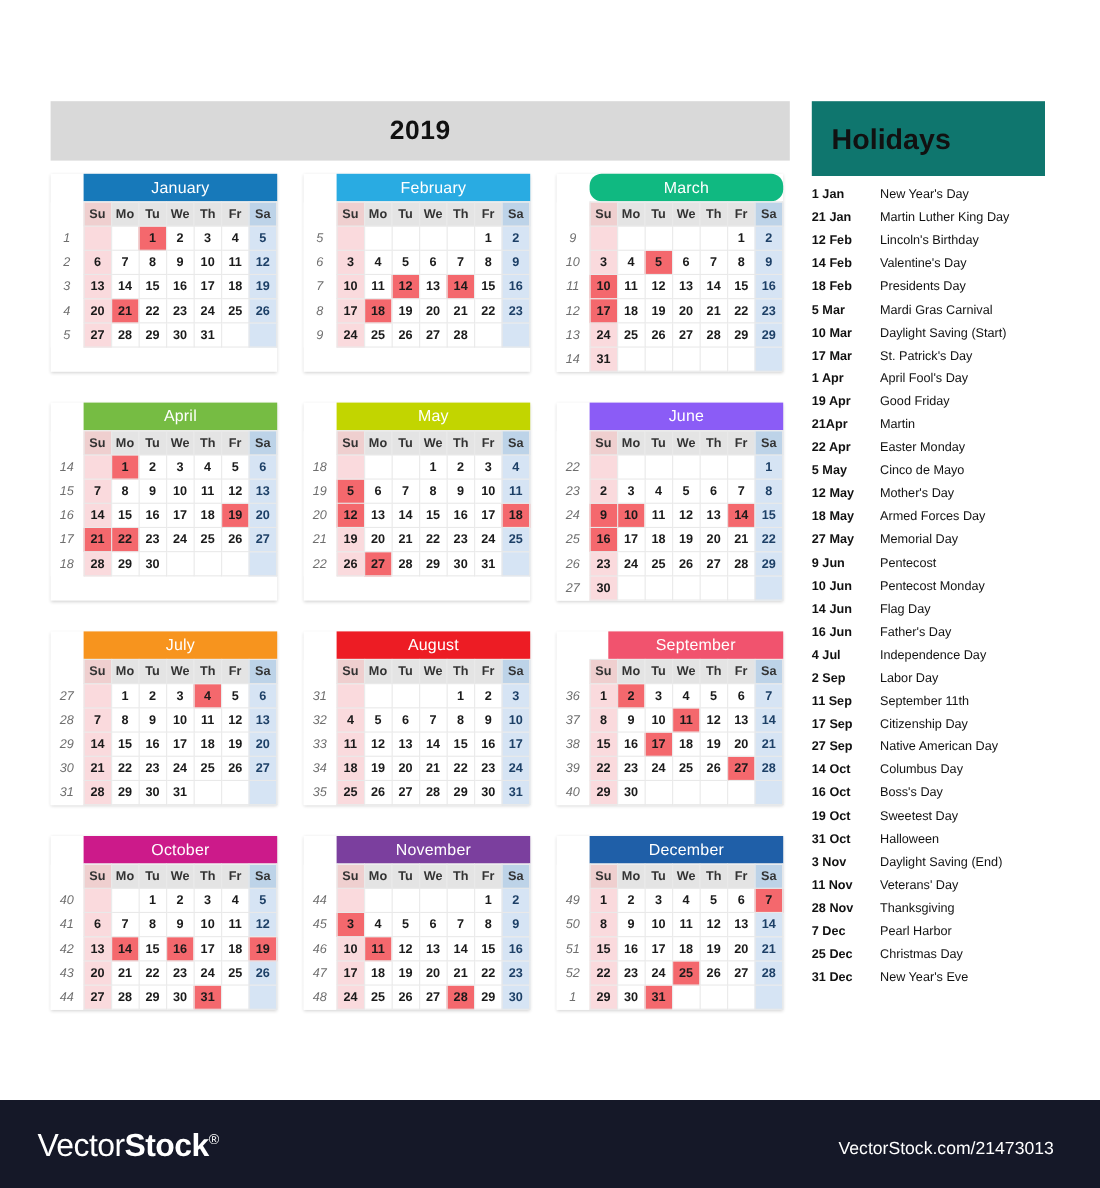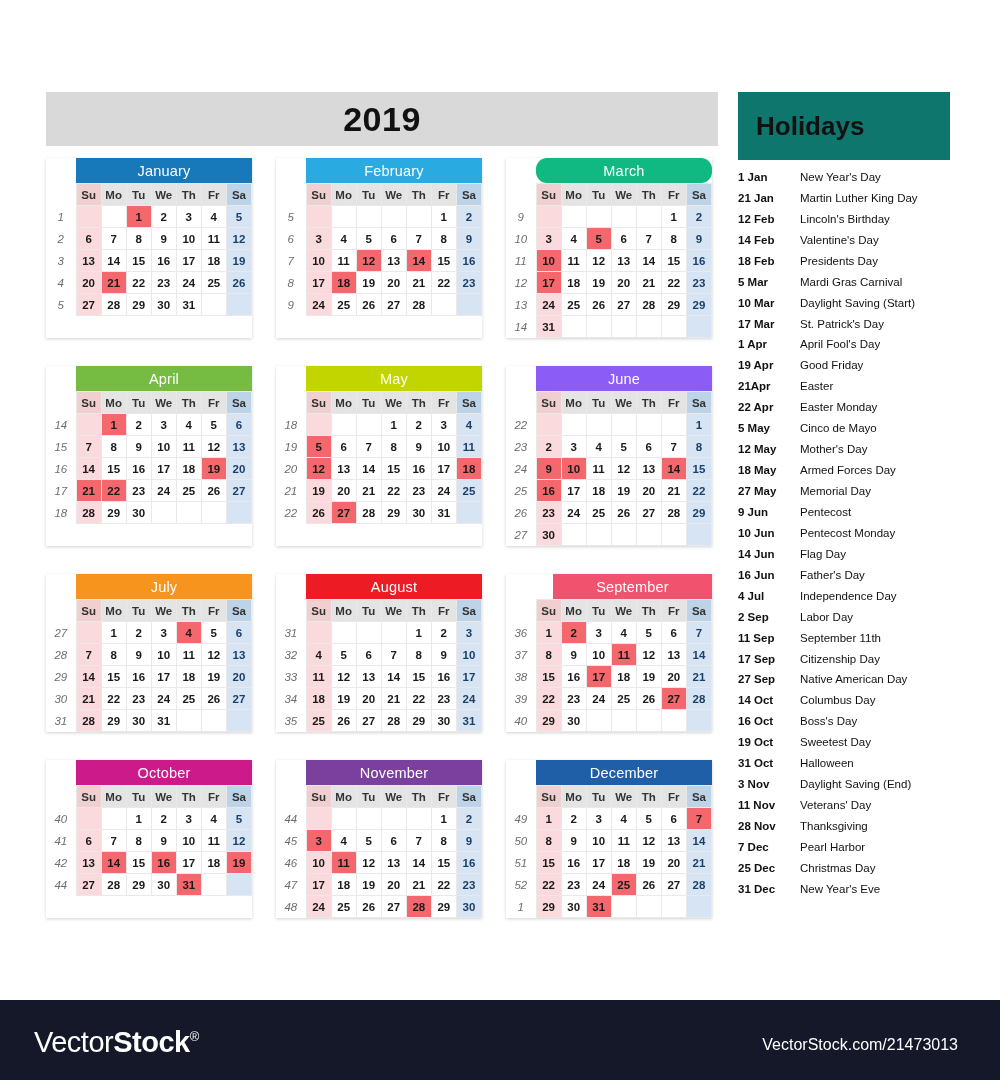--- a/index.html
+++ b/index.html
@@ -15,21 +15,21 @@
   
   #header-row {
     position:absolute; left:0; top:92px; width:1000px; height:54px;
   }
   #year-bar {
     position:absolute; left:46px; top:0; width:672px; height:54px;
     background:#d9d9d9;
     display:flex; align-items:center; justify-content:center;
   }
   #year-title {
-    font-size:34px; font-weight:bold; color:#111; letter-spacing:0.5px;
+    font-size:24px; font-weight:bold; color:#111; letter-spacing:0.5px;
   }
   #holidays-bar {
     position:absolute; left:738px; top:0; width:212px; height:68px;
     background:#0f766e;
     display:flex; align-items:center; padding-left:18px;
   }
   #holidays-title {
     font-size:26px; font-weight:bold; color:#111;
   }
 
@@ -926,20 +926,30 @@
             <td class="wknum">42</td>
             <td class="day su">13</td>
             <td class="day hol">14</td>
             <td class="day">15</td>
             <td class="day hol">16</td>
             <td class="day">17</td>
             <td class="day">18</td>
             <td class="day sa hol">19</td>
           </tr>
           <tr>
+            <td class="wknum">43</td>
+            <td class="day su">20</td>
+            <td class="day">21</td>
+            <td class="day">22</td>
+            <td class="day">23</td>
+            <td class="day">24</td>
+            <td class="day">25</td>
+            <td class="day sa">26</td>
+          </tr>
+          <tr>
             <td class="wknum">44</td>
             <td class="day su">27</td>
             <td class="day">28</td>
             <td class="day">29</td>
             <td class="day">30</td>
             <td class="day hol">31</td>
             <td class="day empty"></td>
             <td class="day sa empty"></td>
           </tr>
         </tbody>
@@ -1141,21 +1151,21 @@
     <div class="hol-row">
       <div class="hol-date">1 Apr</div>
       <div class="hol-name">April Fool's Day</div>
     </div>
     <div class="hol-row">
       <div class="hol-date">19 Apr</div>
       <div class="hol-name">Good Friday</div>
     </div>
     <div class="hol-row">
       <div class="hol-date">21Apr</div>
-      <div class="hol-name">Easter</div>
+      <div class="hol-name">Martin</div>
     </div>
     <div class="hol-row">
       <div class="hol-date">22 Apr</div>
       <div class="hol-name">Easter Monday</div>
     </div>
     <div class="hol-row">
       <div class="hol-date">5 May</div>
       <div class="hol-name">Cinco de Mayo</div>
     </div>
     <div class="hol-row">

